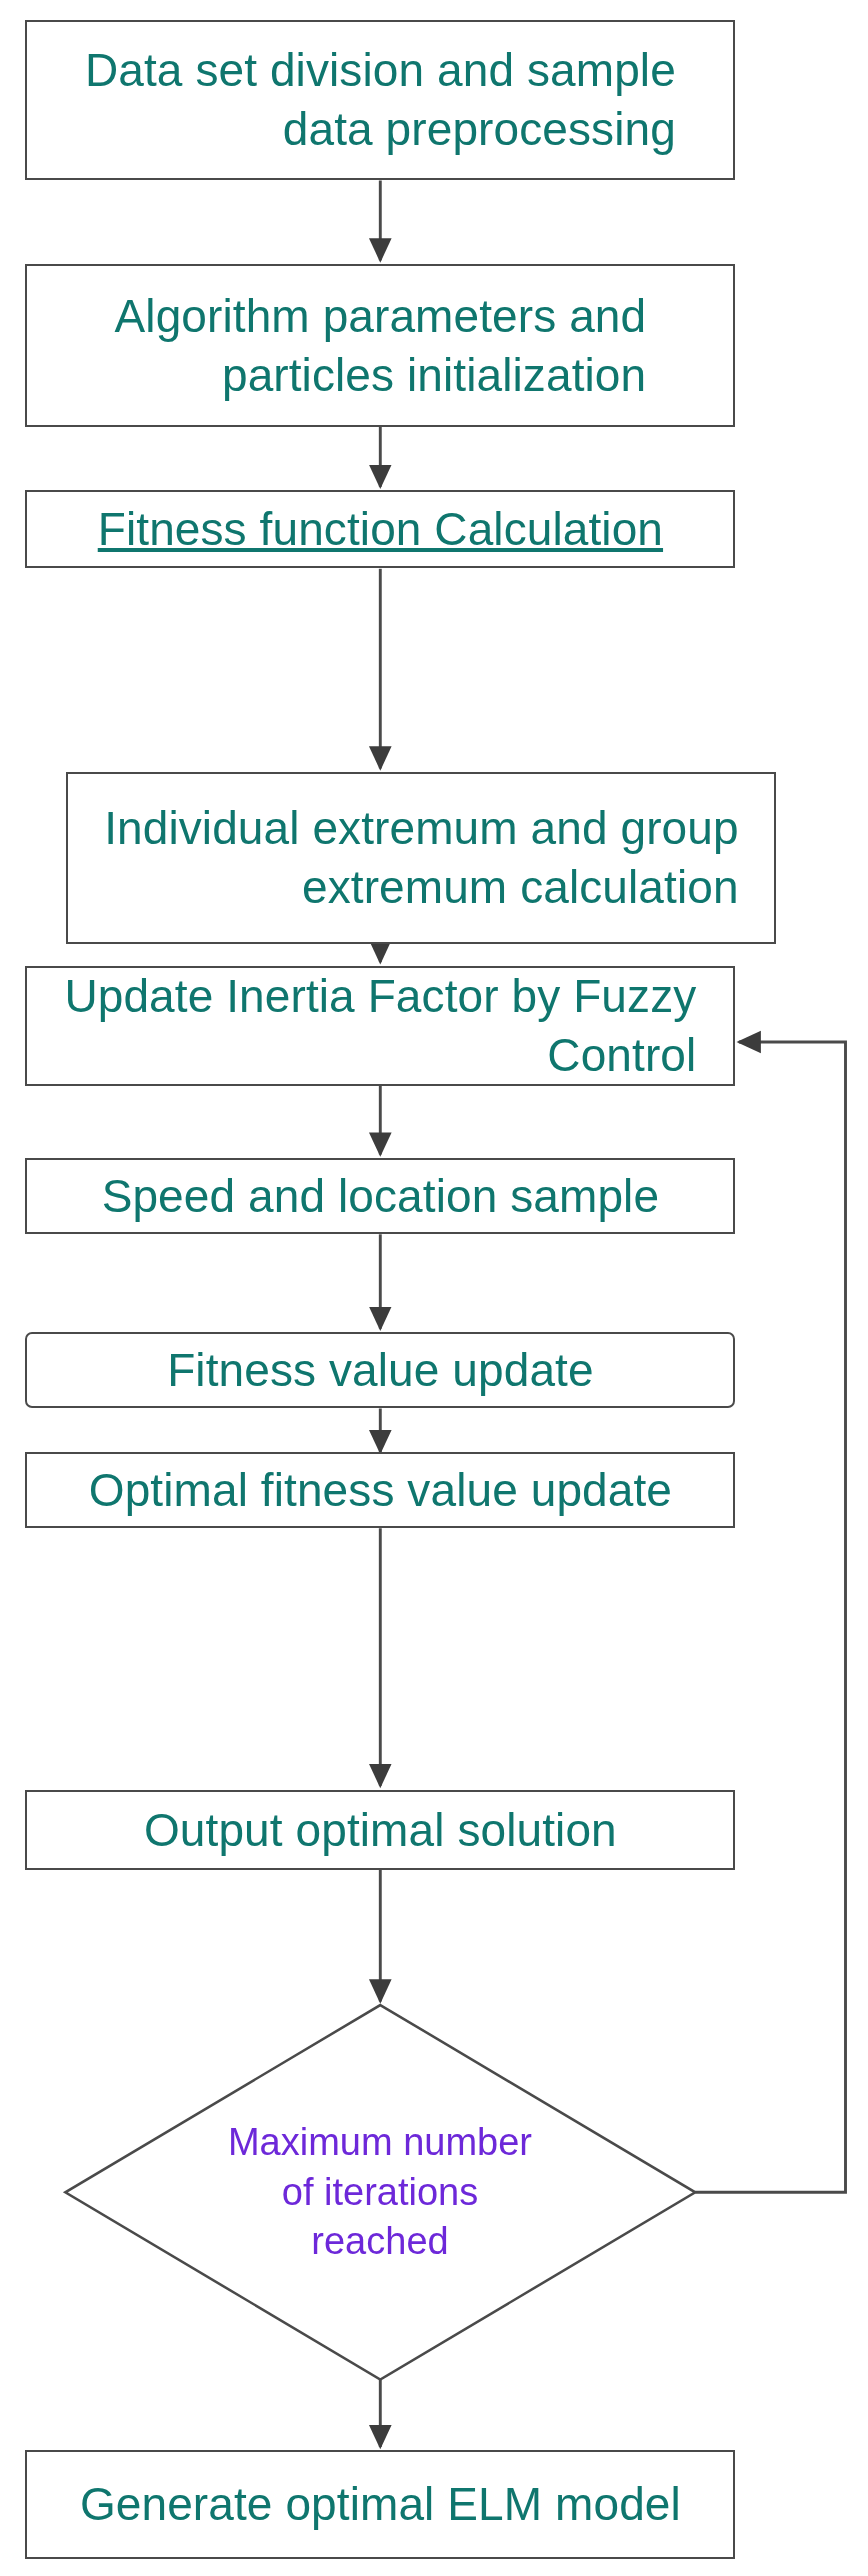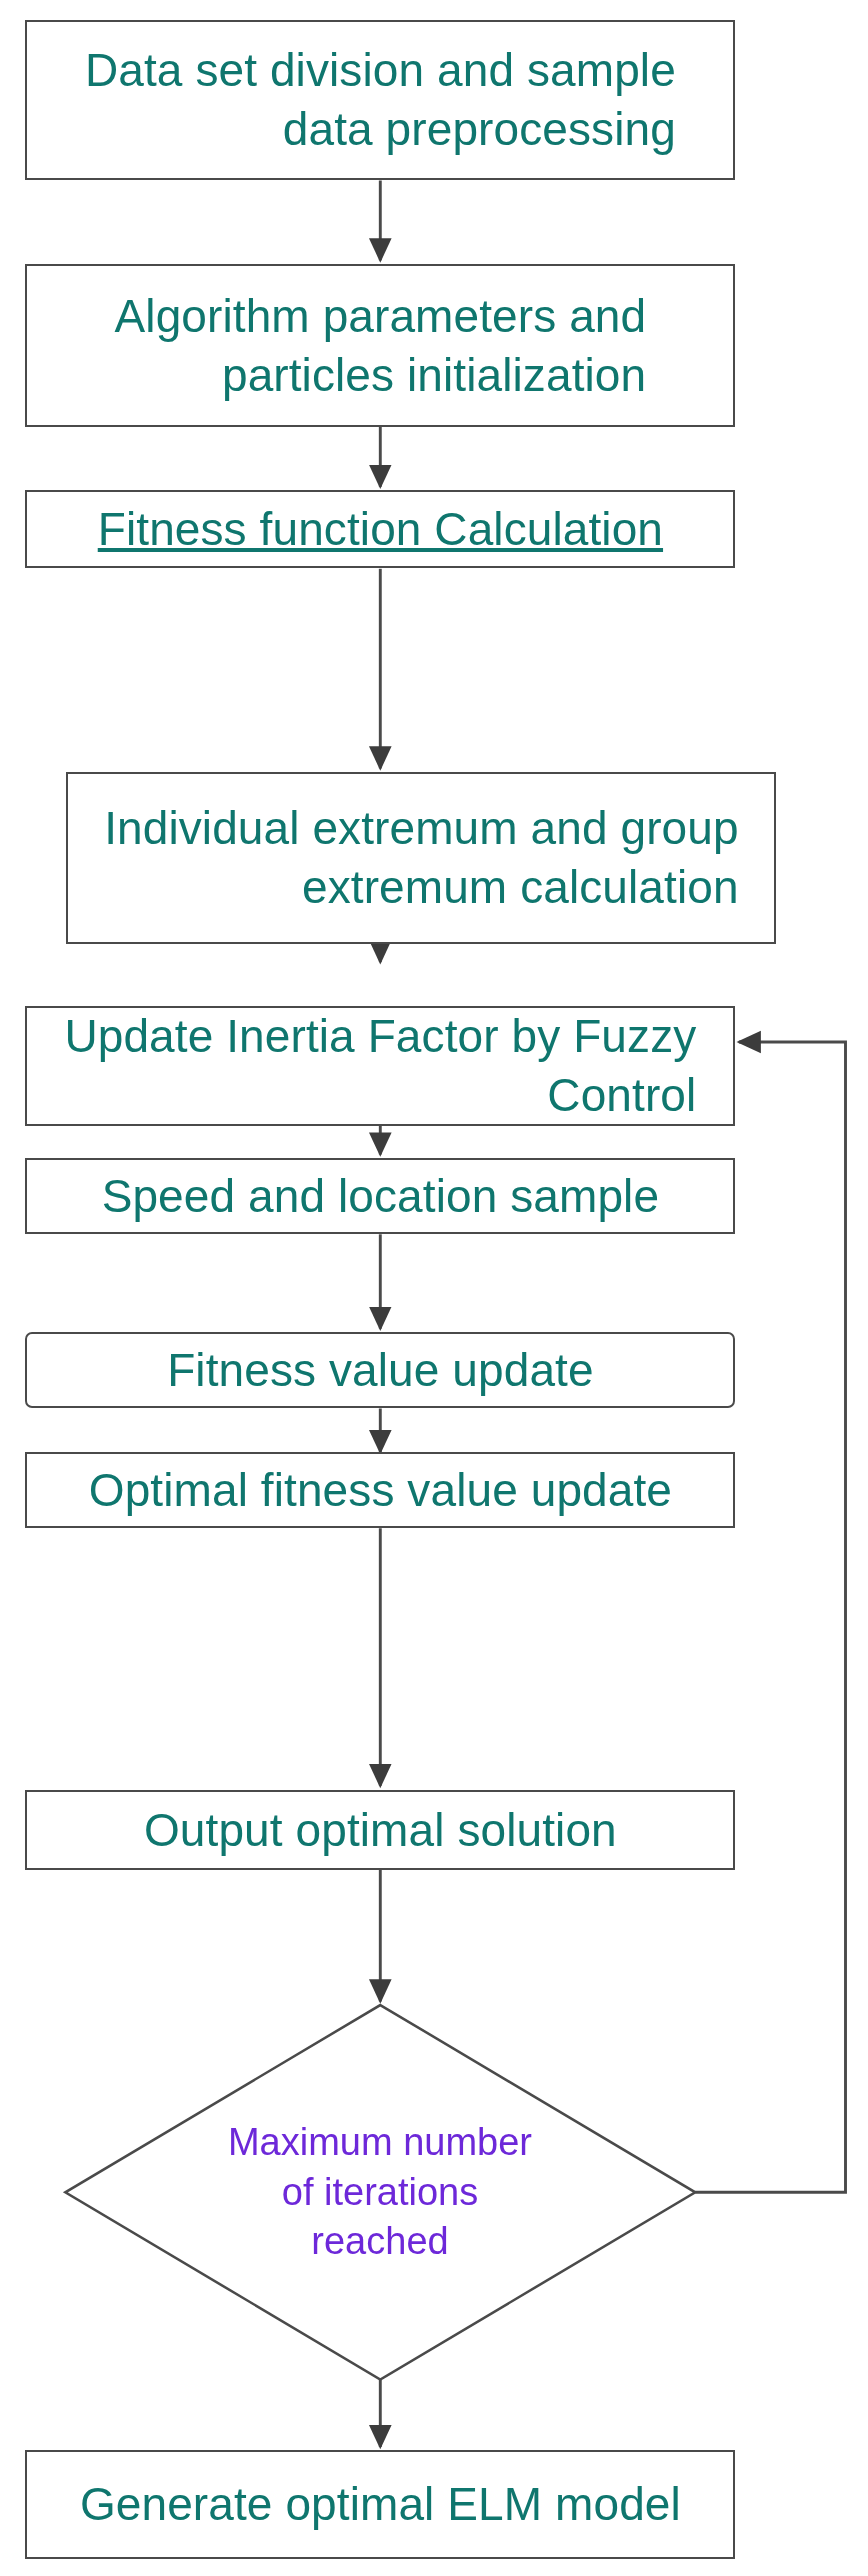--- a/index.html
+++ b/index.html
@@ -90,21 +90,21 @@
 data preprocessing</div>
 
   <div class="node process-node" style="left:25.4px; top:264px; width:710px; height:163px;">Algorithm parameters and
 particles initialization</div>
 
   <div class="node process-node" style="left:25.4px; top:490px; width:710px; height:78px;text-decoration:underline;">Fitness function Calculation</div>
 
   <div class="node process-node" style="left:25.4px; top:772px; width:710px; height:172px;margin-left:41px;">Individual extremum and group
 extremum calculation</div>
 
-  <div class="node process-node" style="left:25.4px; top:966px; width:710px; height:120px;margin-top:40px;">Update Inertia Factor by Fuzzy
+  <div class="node process-node" style="left:25.4px; top:966px; width:710px; height:120px;">Update Inertia Factor by Fuzzy
 Control</div>
 
   <div class="node process-node" style="left:25.4px; top:1158px; width:710px; height:76px;">Speed and location sample</div>
 
   <div class="node process-node" style="left:25.4px; top:1332px; width:710px; height:76px;border-radius:7px;">Fitness value update</div>
 
   <div class="node process-node" style="left:25.4px; top:1790px; width:710px; height:80px;">Output optimal solution</div>
 
   <div class="node process-node" style="left:25.4px; top:1452px; width:710px; height:76px;">Optimal fitness value update</div>
 

